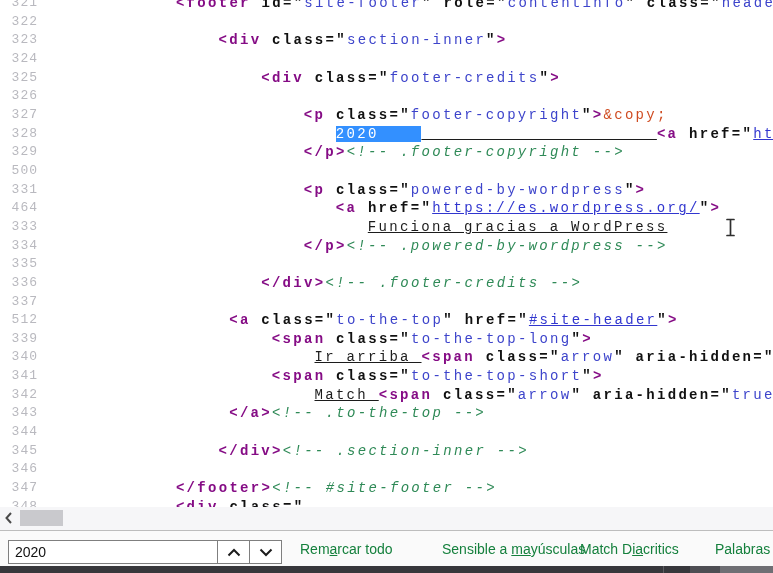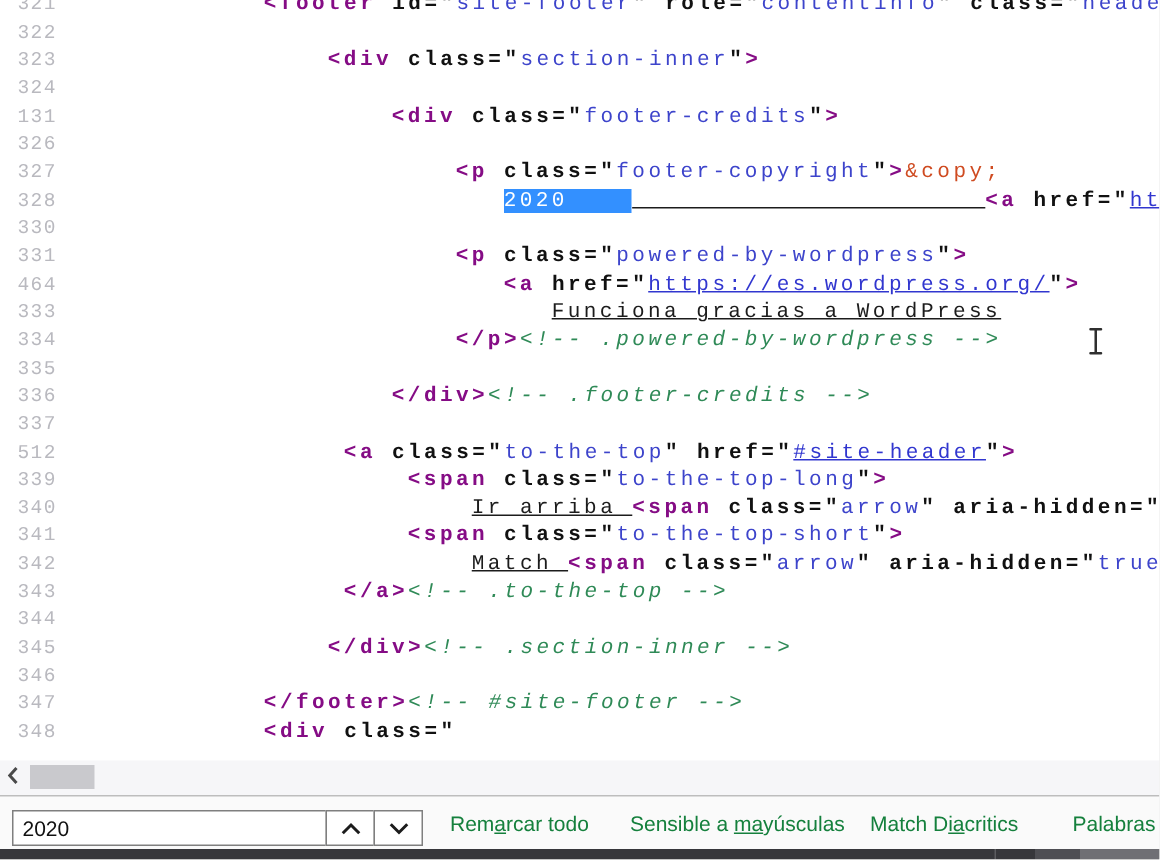--- a/index.html
+++ b/index.html
@@ -38,42 +38,43 @@
   .find-input{position:absolute;left:8px;top:9px;width:210px;height:24px;box-sizing:border-box;
               border:1px solid #7f7f7f;background:#ffffff;padding:0 6px;font-family:"Liberation Sans",sans-serif;
               font-size:14px;color:#111;outline:none;border-radius:0;}
   .find-btn{position:absolute;top:9px;width:33px;height:24px;box-sizing:border-box;border:1px solid #7f7f7f;
             background:#ffffff;display:flex;align-items:center;justify-content:center;padding:0;}
   .find-btn.prev{left:217px;}
   .find-btn.next{left:249px;}
   .find-toggle{position:absolute;top:0;height:100%;display:flex;align-items:center;
                font-size:14px;color:#15803d;white-space:pre;}
   .find-toggle u{text-decoration:underline;}
-  .t0{left:300px;} .t1{left:420px;} .t2{left:580px;} .t3{left:715px;}
+  .t0{left:300px;} .t1{left:442px;} .t2{left:580px;} .t3{left:715px;}
 
   
   .taskbar{position:absolute;left:0;top:566px;width:773px;height:7px;background:#37373b;}
   .tseg{position:absolute;top:0;height:7px;}
 </style>
 </head>
 <body>
 
 <div class="screen">
 
   <div class="code-area">
     <div id="code-lines">
         <div class="cl"><span class="ln">321</span><span class="cd" style="padding-left: 127.92px;"><span class="tag">&lt;footer</span><span class="att"> id="</span><span class="val">site-footer</span><span class="att">" role="</span><span class="val">contentinfo</span><span class="att">" class="</span><span class="val">header-fo</span></span></div>
         <div class="cl"><span class="ln">322</span><span class="cd" style="padding-left: 0px;"></span></div>
         <div class="cl"><span class="ln">323</span><span class="cd" style="padding-left: 170.56px;"><span class="tag">&lt;div</span><span class="att"> class="</span><span class="val">section-inner</span><span class="att">"</span><span class="tag">&gt;</span></span></div>
         <div class="cl"><span class="ln">324</span><span class="cd" style="padding-left: 0px;"></span></div>
-        <div class="cl"><span class="ln">131</span><span class="cd" style="padding-left: 213.2px;"><span class="tag">&lt;div</span><span class="att"> class="</span><span class="val">footer-credits</span><span class="att">"</span><span class="tag">&gt;</span></span></div>
+        <div class="cl"><span class="ln">325</span><span class="cd" style="padding-left: 213.2px;"><span class="tag">&lt;div</span><span class="att"> class="</span><span class="val">footer-credits</span><span class="att">"</span><span class="tag">&gt;</span></span></div>
         <div class="cl"><span class="ln">326</span><span class="cd" style="padding-left: 0px;"></span></div>
         <div class="cl"><span class="ln">327</span><span class="cd" style="padding-left: 255.84px;"><span class="tag">&lt;p</span><span class="att"> class="</span><span class="val">footer-copyright</span><span class="att">"</span><span class="tag">&gt;</span><span class="ent">&amp;copy;</span></span></div>
         <div class="cl"><span class="ln">328</span><span class="cd" style="padding-left: 287.82px;"><span class="sel">2020    </span><span class="txt">                      </span><span class="tag">&lt;a</span><span class="att"> href="</span><span class="lnk">htt</span></span></div>
-        <div class="cl"><span class="ln">330</span><span class="cd" style="padding-left: 0px;"></span></div>
+        <div class="cl"><span class="ln">329</span><span class="cd" style="padding-left: 255.84px;"><span class="tag">&lt;/p&gt;</span><span class="com">&lt;!-- .footer-copyright --&gt;</span></span></div>
+        <div class="cl"><span class="ln">500</span><span class="cd" style="padding-left: 0px;"></span></div>
         <div class="cl"><span class="ln">331</span><span class="cd" style="padding-left: 255.84px;"><span class="tag">&lt;p</span><span class="att"> class="</span><span class="val">powered-by-wordpress</span><span class="att">"</span><span class="tag">&gt;</span></span></div>
         <div class="cl"><span class="ln">464</span><span class="cd" style="padding-left: 287.82px;"><span class="tag">&lt;a</span><span class="att"> href="</span><span class="lnk">https://es.wordpress.org/</span><span class="att">"</span><span class="tag">&gt;</span></span></div>
         <div class="cl"><span class="ln">333</span><span class="cd" style="padding-left: 319.8px;"><span class="txt">Funciona gracias a WordPress</span></span></div>
         <div class="cl"><span class="ln">334</span><span class="cd" style="padding-left: 255.84px;"><span class="tag">&lt;/p&gt;</span><span class="com">&lt;!-- .powered-by-wordpress --&gt;</span></span></div>
         <div class="cl"><span class="ln">335</span><span class="cd" style="padding-left: 0px;"></span></div>
         <div class="cl"><span class="ln">336</span><span class="cd" style="padding-left: 213.2px;"><span class="tag">&lt;/div&gt;</span><span class="com">&lt;!-- .footer-credits --&gt;</span></span></div>
         <div class="cl"><span class="ln">337</span><span class="cd" style="padding-left: 0px;"></span></div>
         <div class="cl"><span class="ln">512</span><span class="cd" style="padding-left: 181.22px;"><span class="tag">&lt;a</span><span class="att"> class="</span><span class="val">to-the-top</span><span class="att">" href="</span><span class="lnk">#site-header</span><span class="att">"</span><span class="tag">&gt;</span></span></div>
         <div class="cl"><span class="ln">339</span><span class="cd" style="padding-left: 223.86px;"><span class="tag">&lt;span</span><span class="att"> class="</span><span class="val">to-the-top-long</span><span class="att">"</span><span class="tag">&gt;</span></span></div>
         <div class="cl"><span class="ln">340</span><span class="cd" style="padding-left: 266.5px;"><span class="txt">Ir arriba </span><span class="tag">&lt;span</span><span class="att"> class="</span><span class="val">arrow</span><span class="att">" aria-hidden="</span></span></div>

